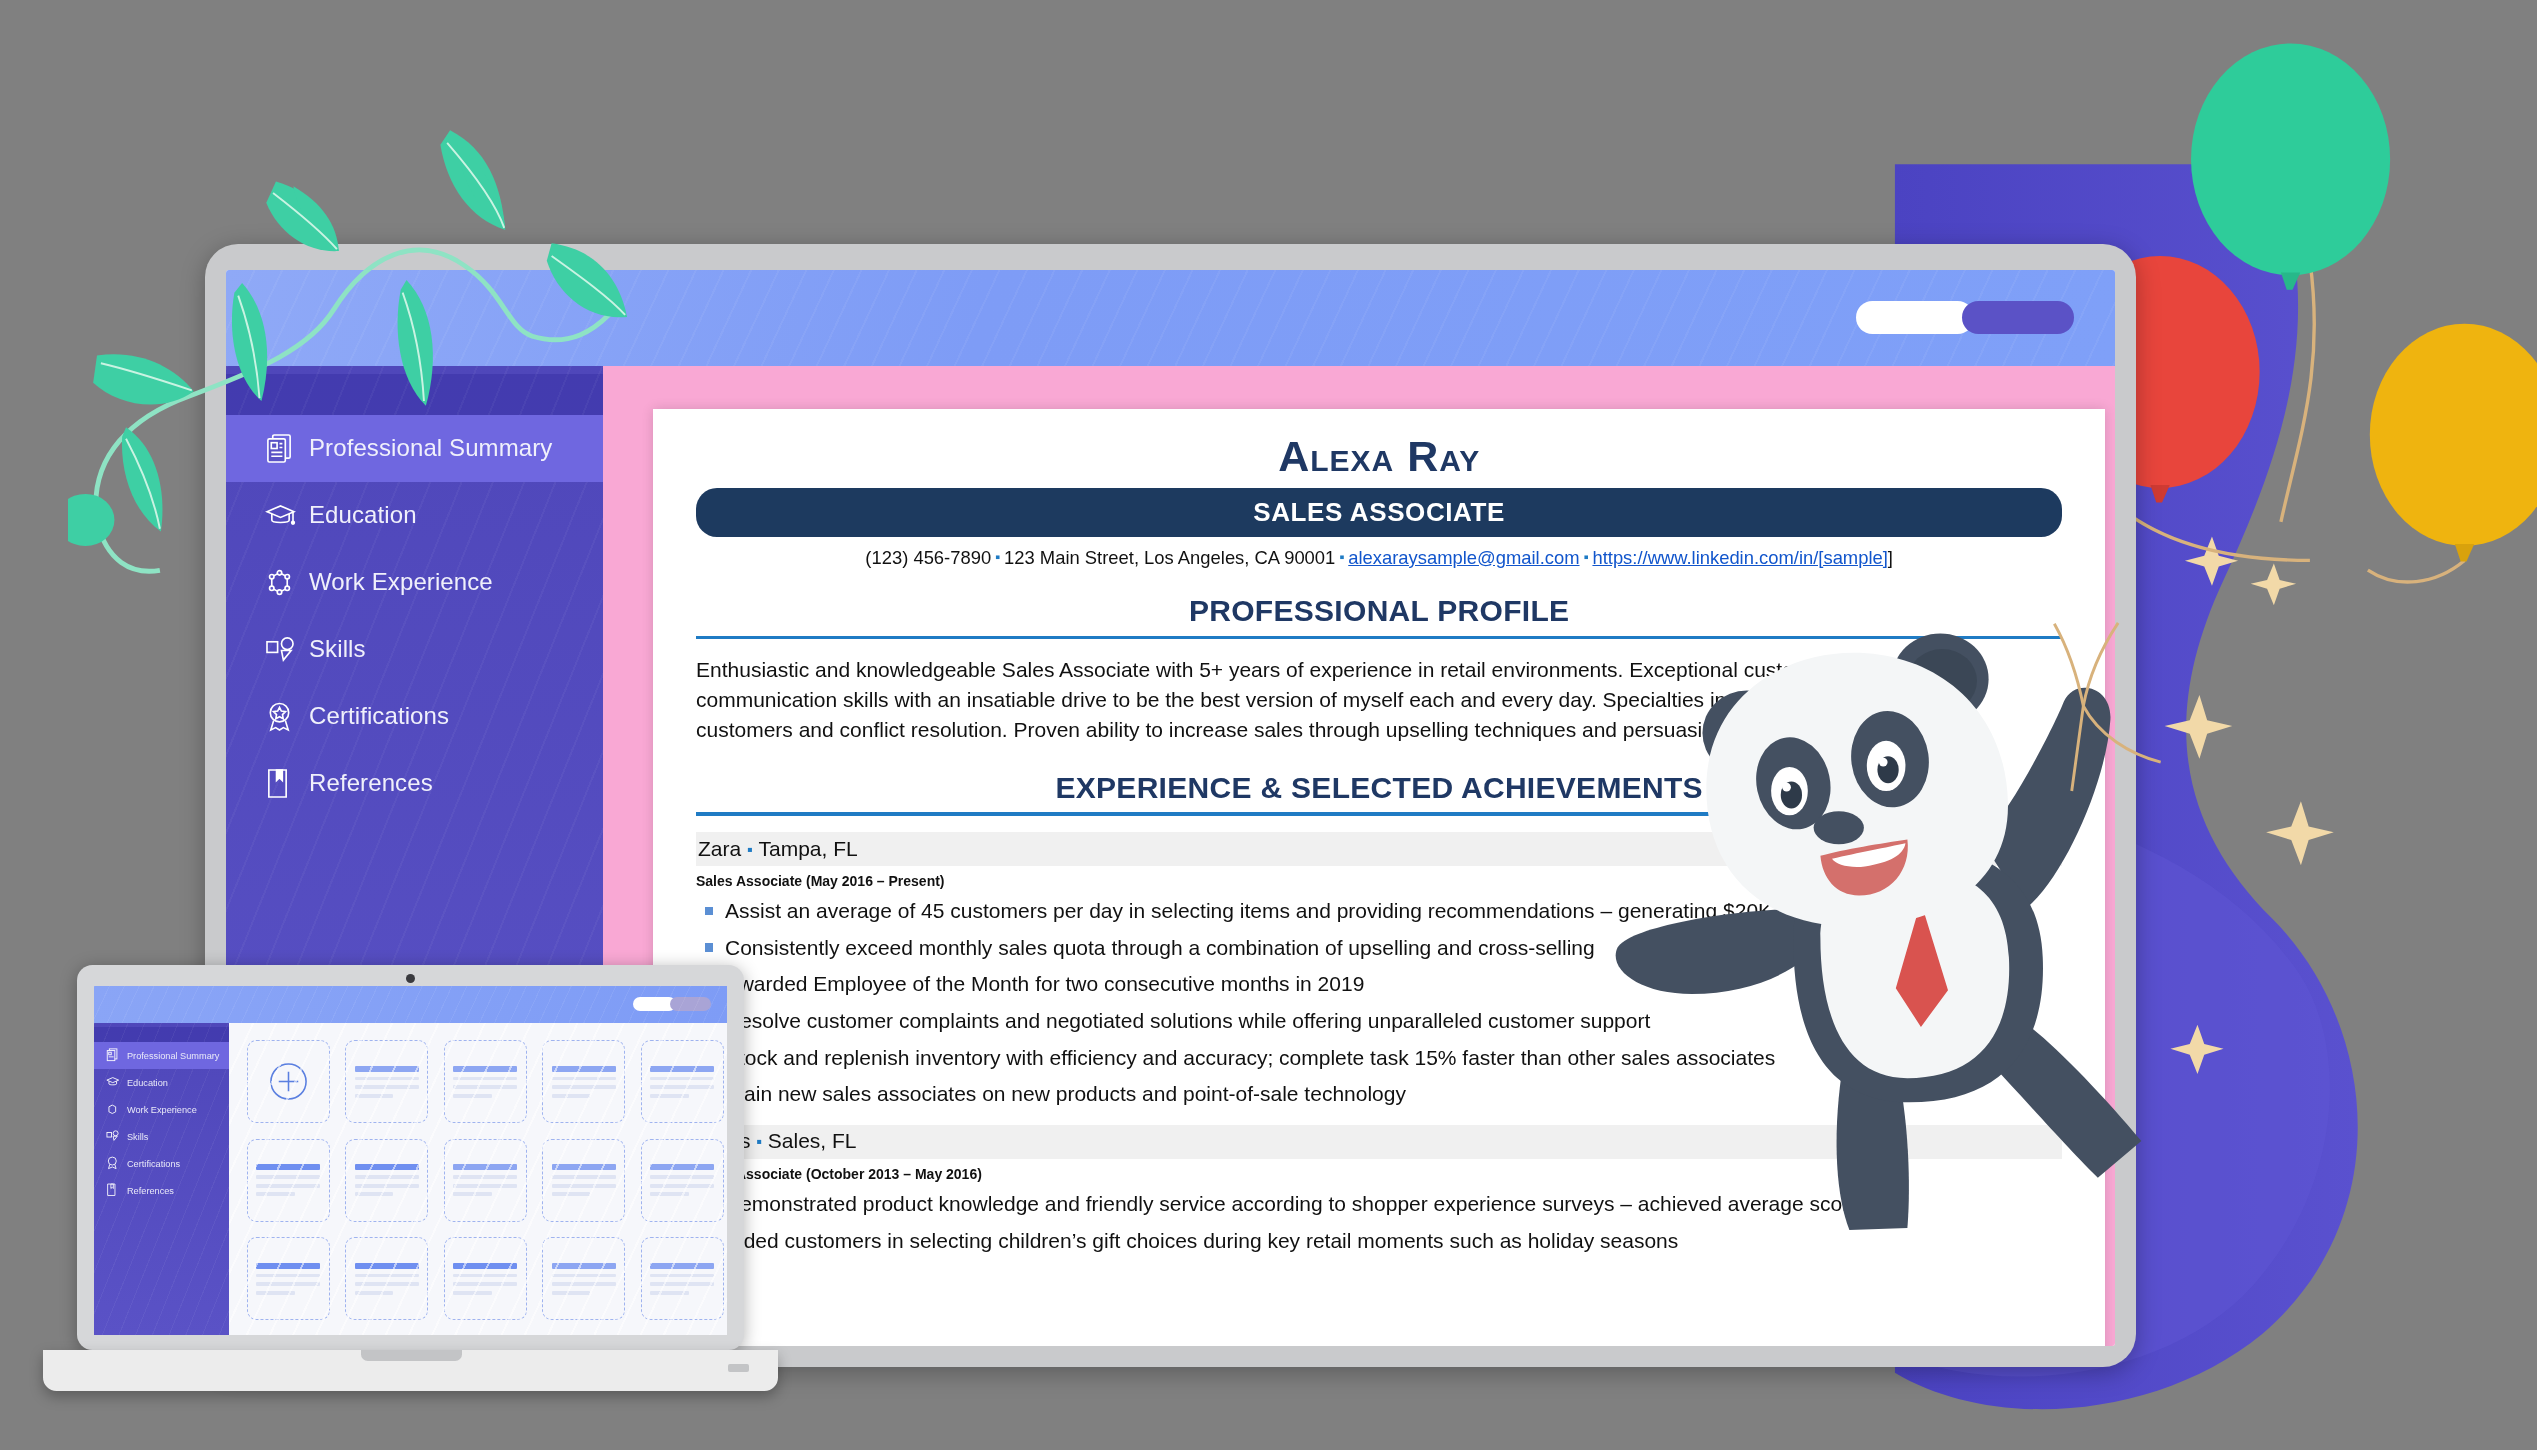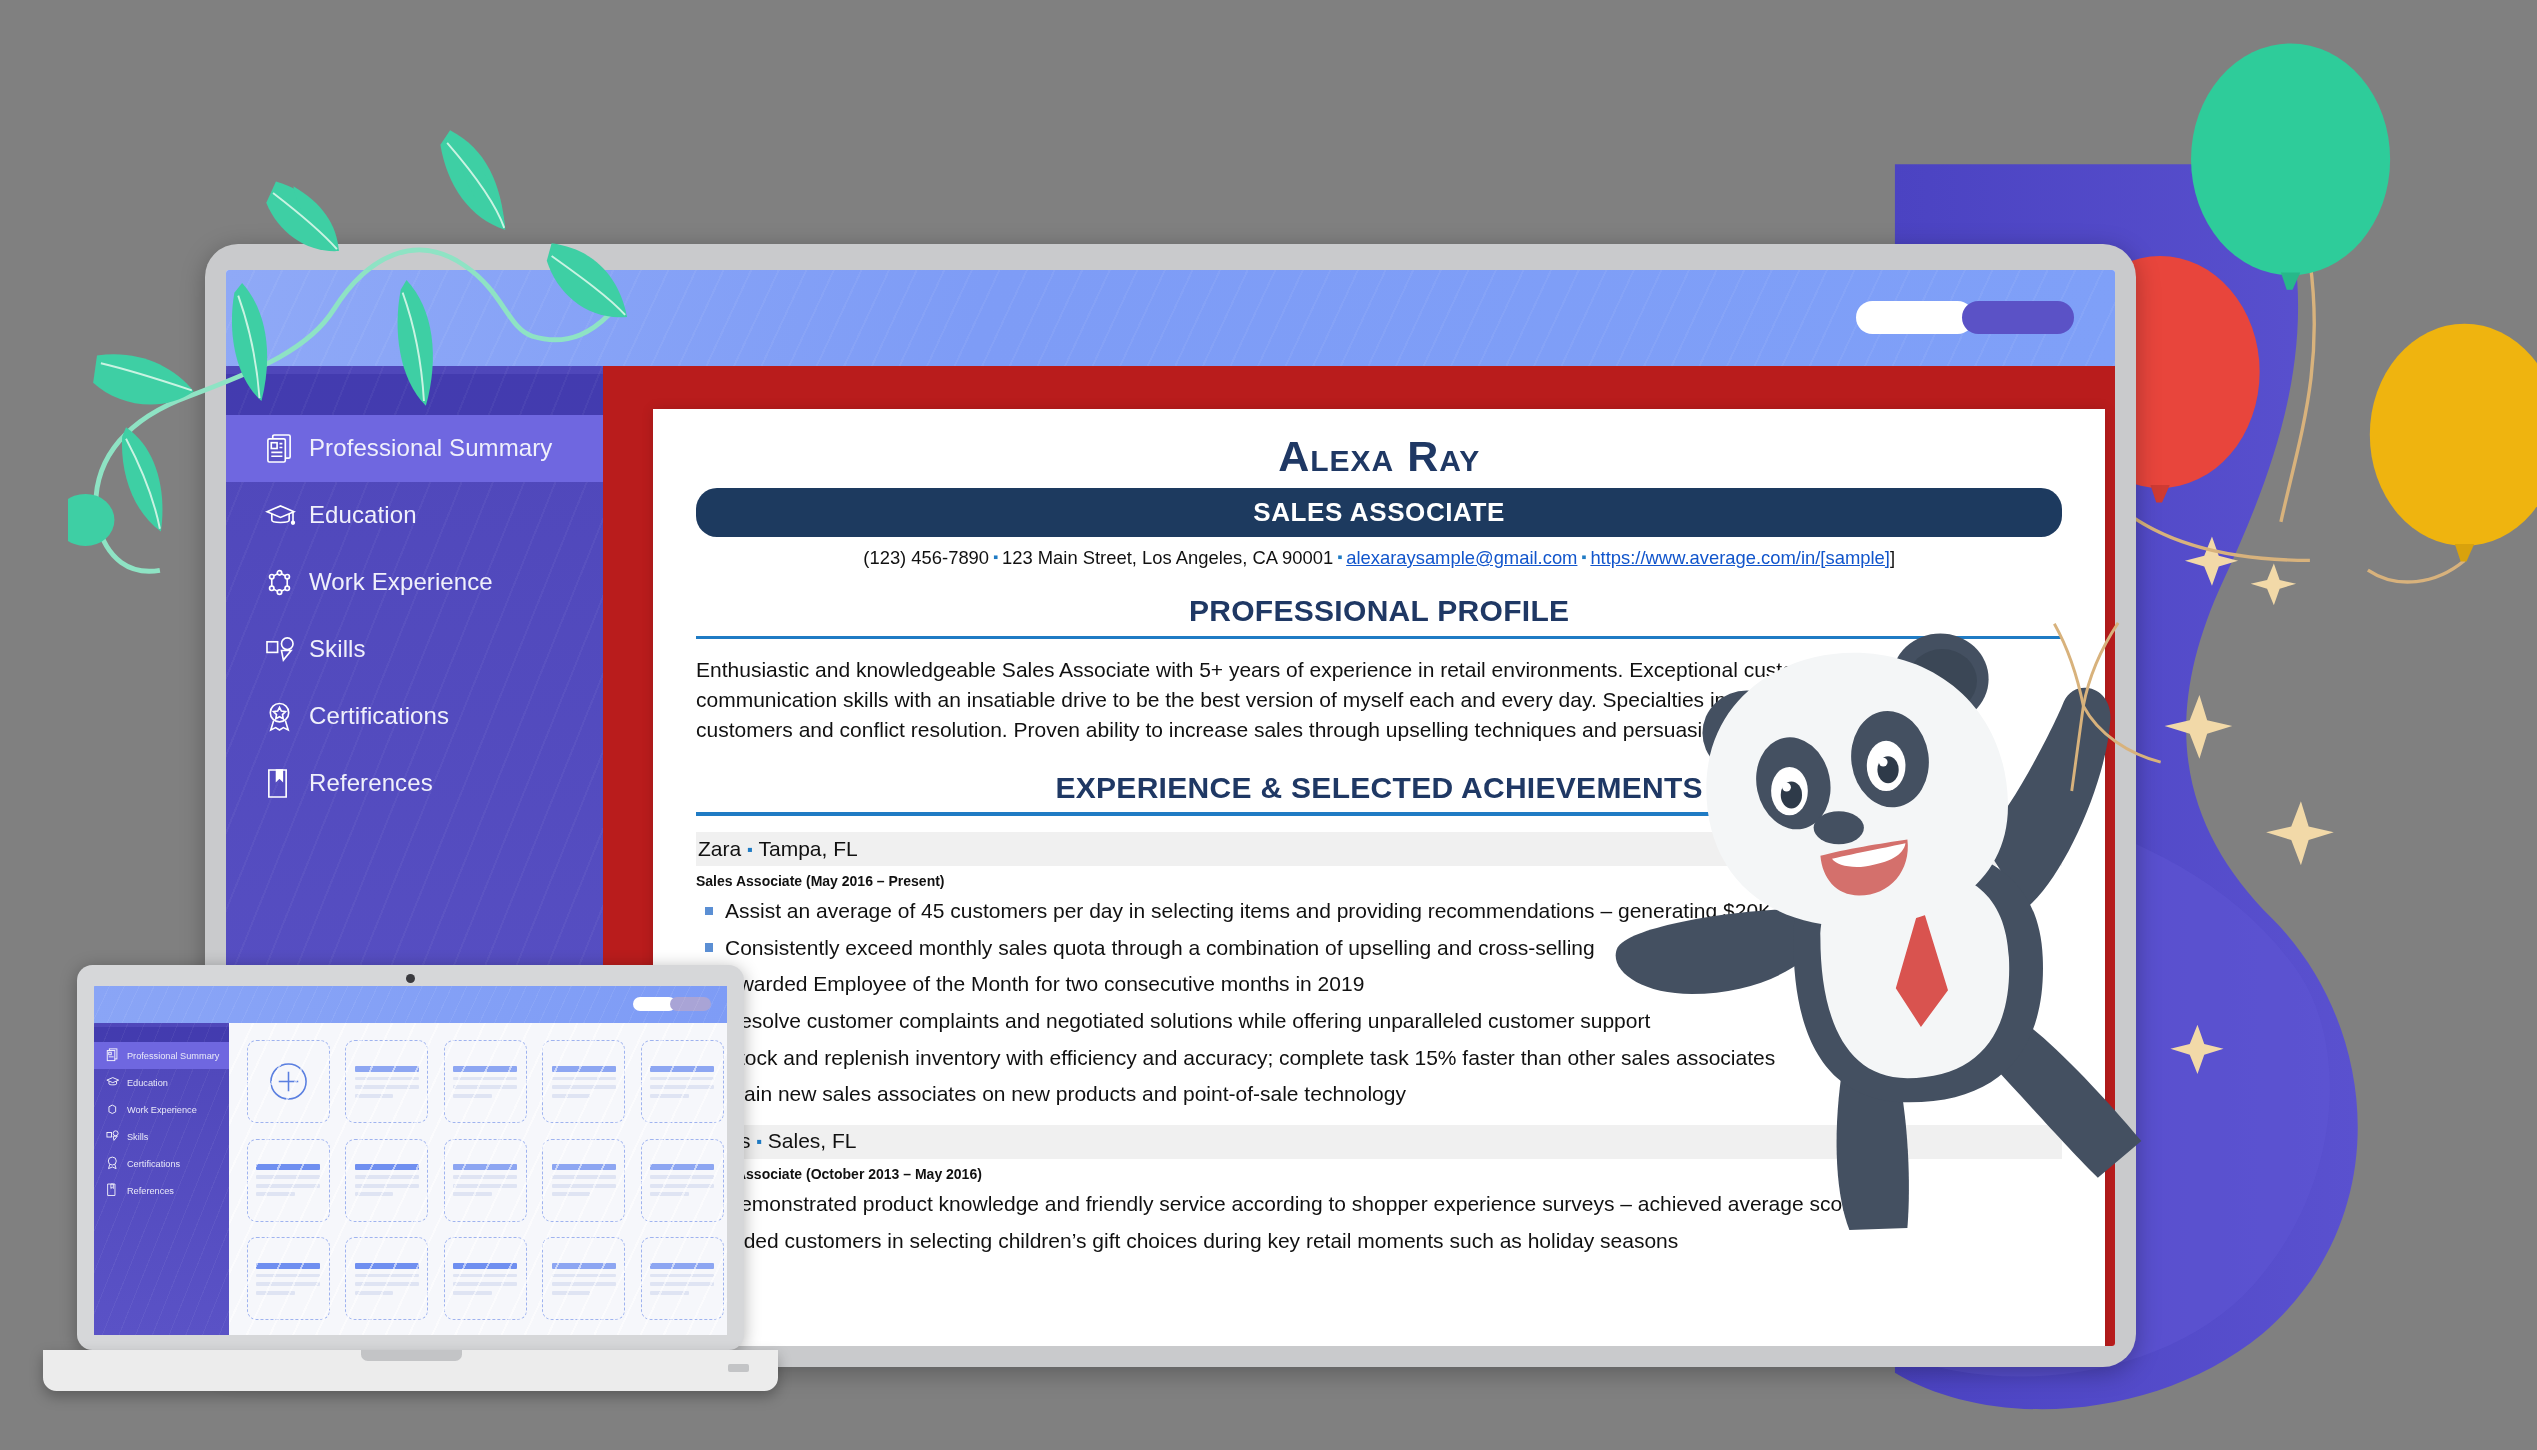--- a/index.html
+++ b/index.html
@@ -58,21 +58,21 @@
   .side-top-block { height:41px; background:rgba(40,32,150,.30); }
   .nav-item {
     height:67px; display:flex; align-items:center; padding-left:39px;
     color:#f0f0fb; font-size:24px; letter-spacing:0.1px; position:relative; z-index:2;
   }
   .nav-item.active { background:#6f67e0; }
   .nav-ico { width:44px; flex:none; display:flex; align-items:center; }
   .nav-ico svg { display:block; }
   .nav-label { white-space:nowrap; }
 
-  .doc-area { flex:1; background:#b91c1c; position:relative; overflow:hidden; }
+  .doc-area { flex:1; background:#f9a8d4; position:relative; overflow:hidden; }
 
   
   .resume {
     position:absolute; left:50px; top:43px; right:9.7px; bottom:-19.3px;
     background:#ffffff;
     box-shadow:0 0 11.6px rgba(0,0,0,.14);
     padding:25px 43px 0 43px;
     font-family:"Liberation Sans", sans-serif;
   }
   .r-name {
@@ -294,21 +294,21 @@
         </nav>
 
         <div class="doc-area">
           <div class="resume">
 
             <div class="r-name">Alexa Ray</div>
 
             <div class="r-title-bar">SALES ASSOCIATE</div>
 
             <div class="r-contact">
-              <span>(123) 456-7890</span><span class="sq">▪</span><span>123 Main Street, Los Angeles, CA 90001</span><span class="sq">▪</span><a href="#">alexaraysample@gmail.com</a><span class="sq">▪</span><a href="#">https://www.average.com/in/[sample]</a><span>]</span>
+              <span>(123) 456-7890</span><span class="sq">▪</span><span>123 Main Street, Los Angeles, CA 90001</span><span class="sq">▪</span><a href="#">alexaraysample@gmail.com</a><span class="sq">▪</span><a href="#">https://www.linkedin.com/in/[sample]</a><span>]</span>
             </div>
 
             <div class="r-sec-head">PROFESSIONAL PROFILE</div>
             <div class="r-rule"></div>
             <div class="r-para">Enthusiastic and knowledgeable Sales Associate with 5+ years of experience in retail environments. Exceptional customer service and communication skills with an insatiable drive to be the best version of myself each and every day. Specialties include dealing with difficult customers and conflict resolution. Proven ability to increase sales through upselling techniques and persuasion techniques.</div>
 
             <div class="r-sec-head">EXPERIENCE &amp; SELECTED ACHIEVEMENTS</div>
             <div class="r-rule"></div>
 
             <div class="r-job-bar">

